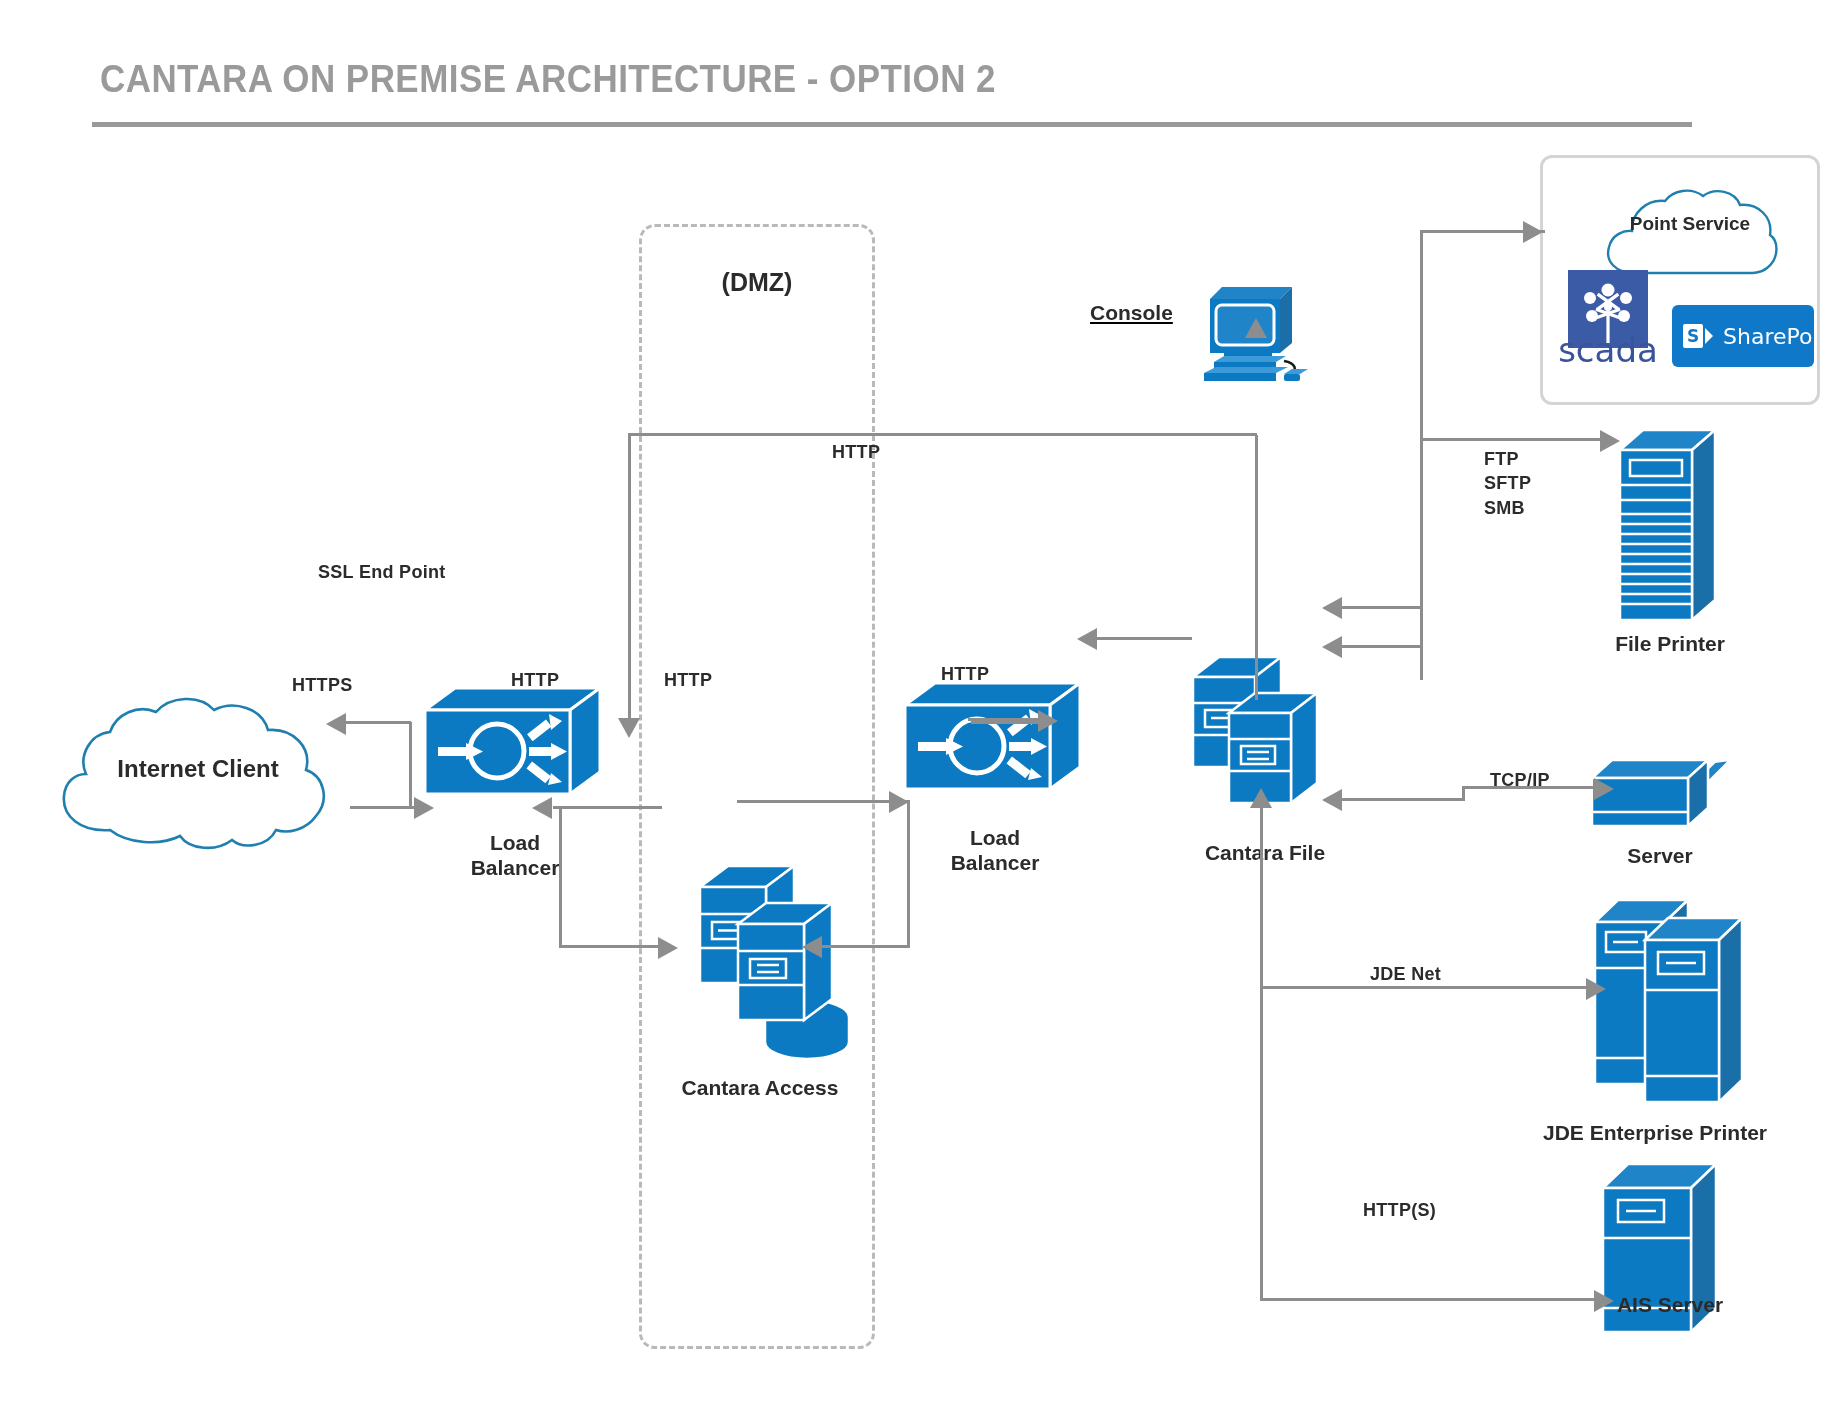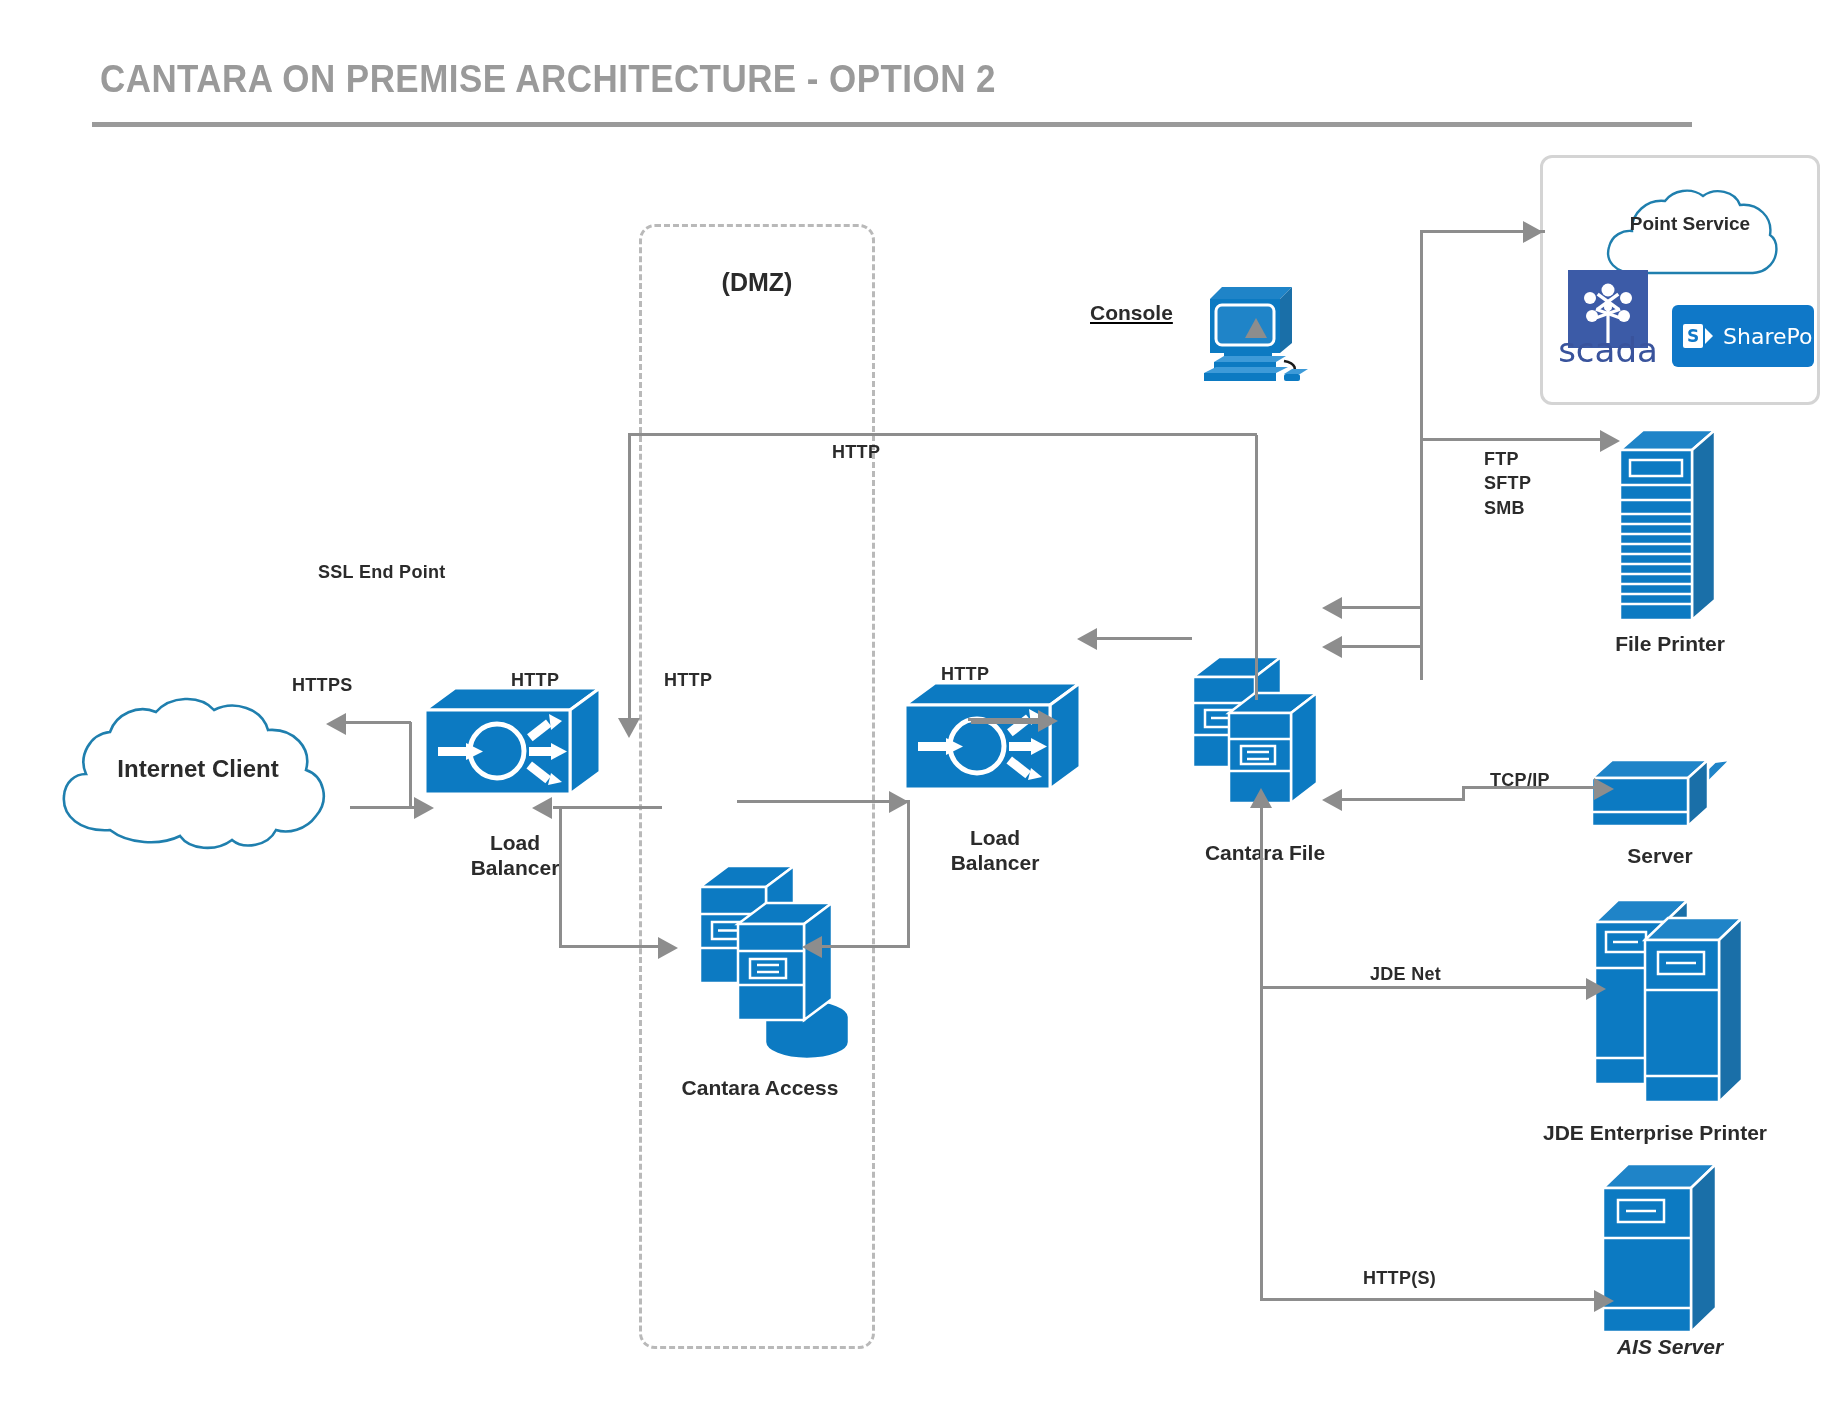--- a/index.html
+++ b/index.html
@@ -313,21 +313,21 @@
     <svg width="130" height="190" viewBox="0 0 130 190">
       <polygon points="5,30 30,6 118,6 93,30" fill="#1f84c8" stroke="#fff" stroke-width="2.5"></polygon>
       <polygon points="93,30 118,6 118,150 93,174" fill="#1a6fa8" stroke="#fff" stroke-width="2.5"></polygon>
       <rect x="5" y="30" width="88" height="144" fill="#0c7ac2" stroke="#fff" stroke-width="2.5"></rect>
       <rect x="20" y="42" width="46" height="22" fill="none" stroke="#fff" stroke-width="2.5"></rect>
       <line x1="28" y1="53" x2="58" y2="53" stroke="#fff" stroke-width="2.5"></line>
       <line x1="5" y1="80" x2="93" y2="80" stroke="#fff" stroke-width="2.5"></line>
       <line x1="5" y1="150" x2="93" y2="150" stroke="#fff" stroke-width="2.5"></line>
     </svg>
   </div>
-  <div class="abs node-label" style="left:1570px;top:1334px;width:200px;font-style:italic;">AIS Server</div>
+  <div class="abs node-label" style="left:1570px;top:1292px;width:200px;">AIS Server</div>
 
   <div class="vline" style="left:409px;top:722px;height:86px;"></div>
   <div class="hline" style="left:345px;top:721px;width:66px;"></div>
   <div class="arrow left" style="left:326px;top:713px;"></div>
 
   <div class="hline" style="left:350px;top:806px;width:65px;"></div>
   <div class="arrow right" style="left:414px;top:797px;"></div>
   <div class="abs proto" style="left:318px;top:560px;">SSL End Point</div>
   <div class="abs proto" style="left:292px;top:673px;">HTTPS</div>
 
@@ -383,15 +383,15 @@
   <div class="abs proto" style="left:1490px;top:768px;">TCP/IP</div>
 
   <div class="vline" style="left:1260px;top:800px;height:500px;"></div>
   <div class="arrow up" style="left:1250px;top:788px;"></div>
   <div class="hline" style="left:1260px;top:986px;width:330px;"></div>
   <div class="arrow right" style="left:1586px;top:978px;"></div>
   <div class="abs proto" style="left:1370px;top:962px;">JDE Net</div>
 
   <div class="hline" style="left:1260px;top:1298px;width:340px;"></div>
   <div class="arrow right" style="left:1594px;top:1290px;"></div>
-  <div class="abs proto" style="left:1363px;top:1266px;">HTTP(S)</div>
+  <div class="abs proto" style="left:1363px;top:1198px;">HTTP(S)</div>
 
 </div>
 
 </body></html>

